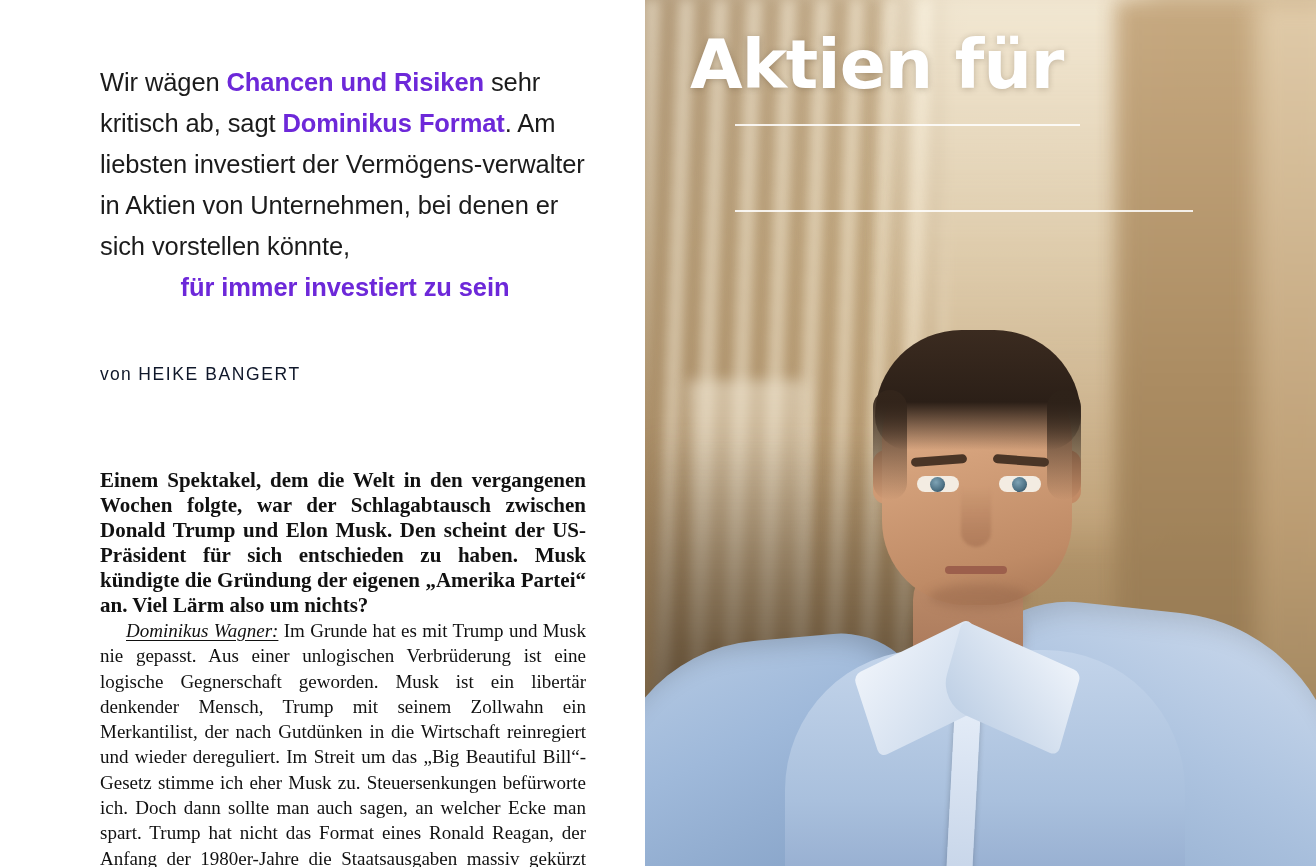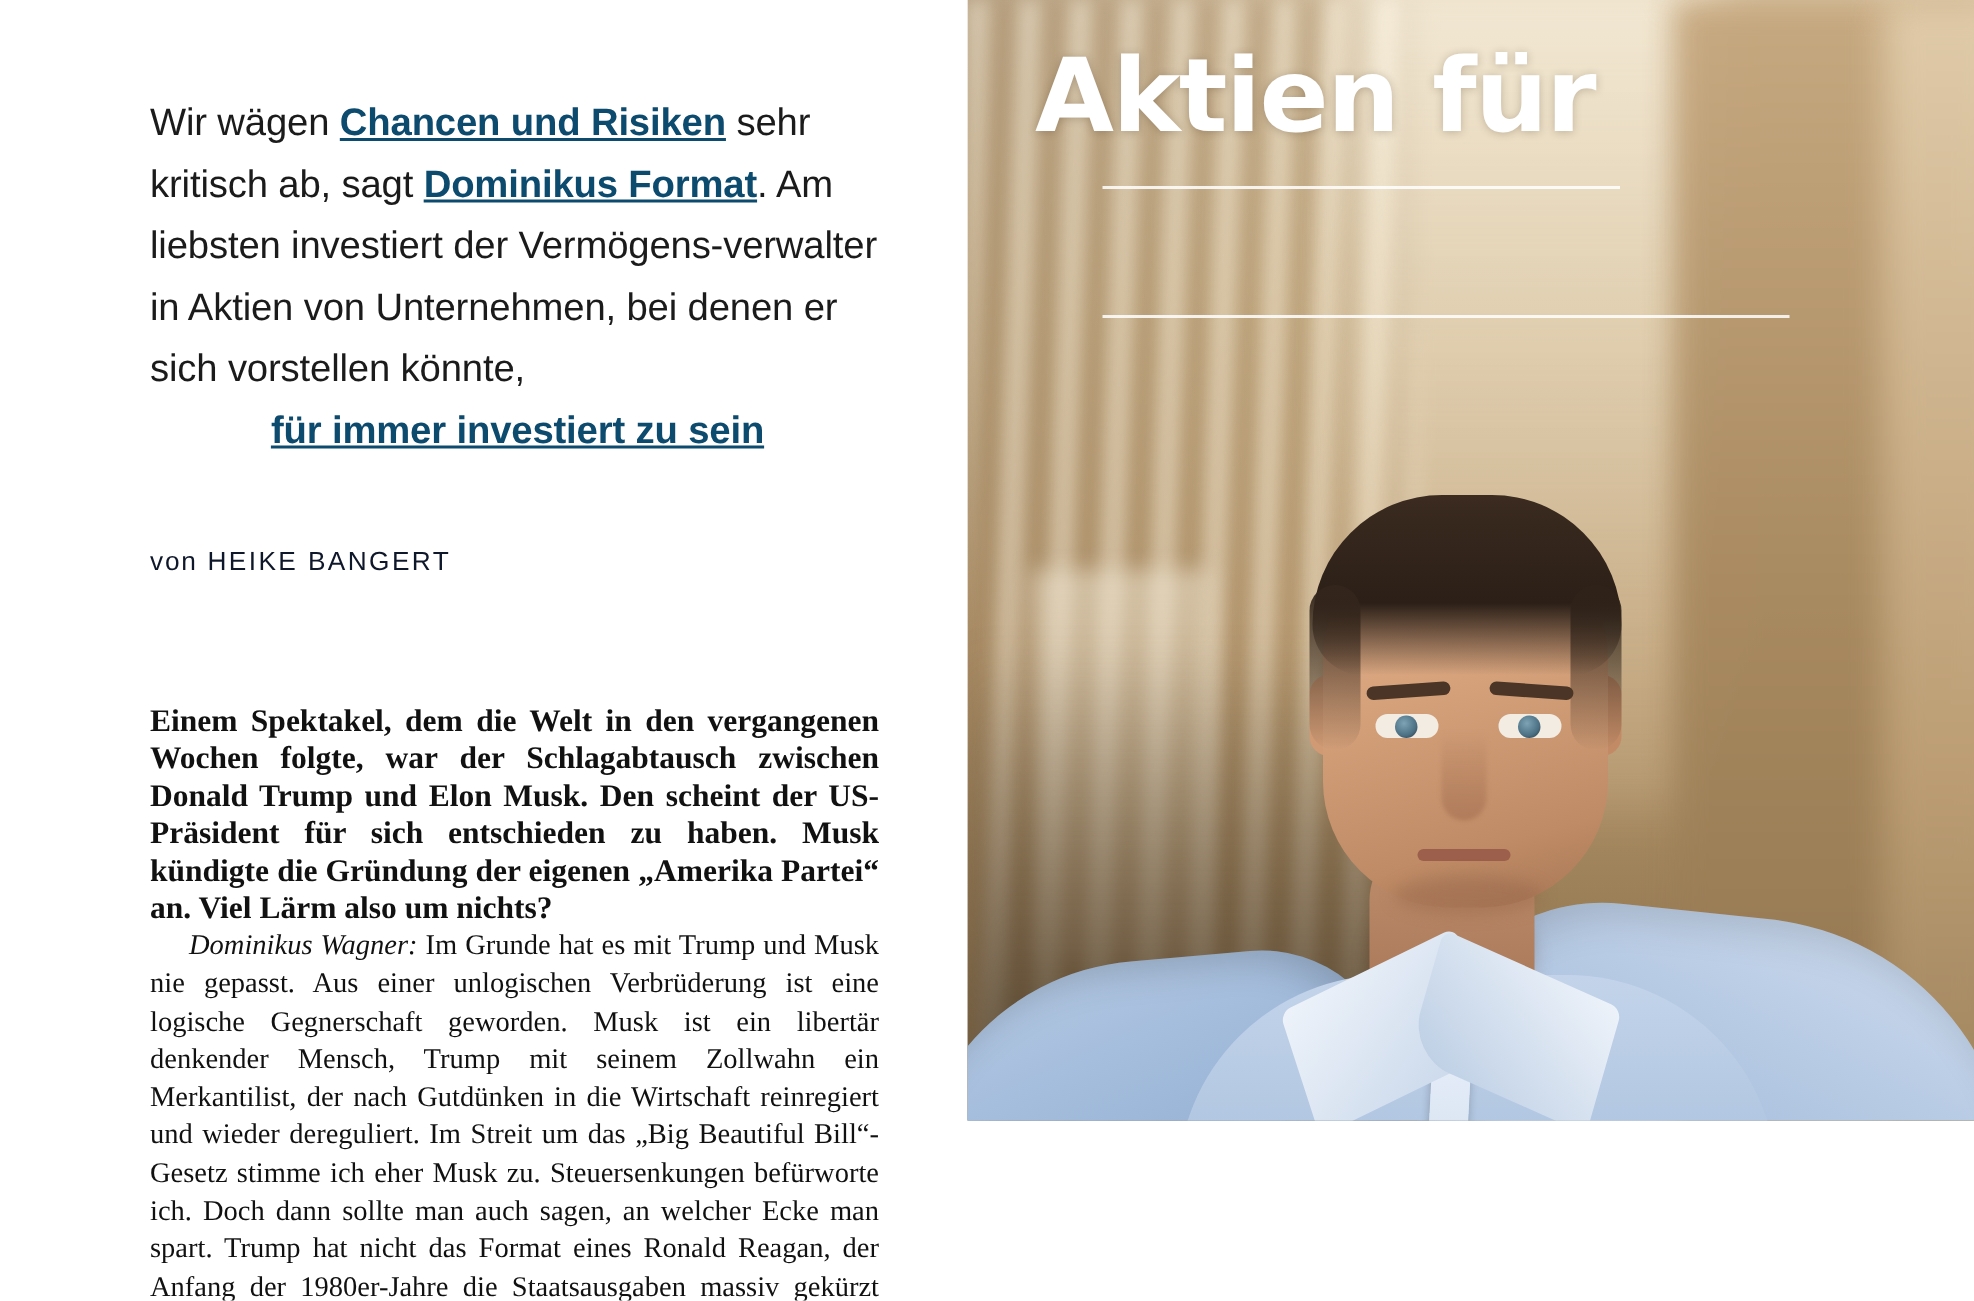--- a/index.html
+++ b/index.html
@@ -42,22 +42,21 @@
     width: 490px;
     font-family: "Liberation Sans", sans-serif;
     font-size: 25.5px;
     line-height: 41px;
     font-weight: 300;
     color: #1b1b1b;
     letter-spacing: -0.1px;
   }
   .standfirst b {
     font-weight: 700;
-    color: #0c4a6e;
-    text-decoration: underline;
+    color: #6d28d9;
   }
   .standfirst .last-line {
     font-weight: 700;
     text-align: center;
   }
 
   .byline {
     position: absolute;
     left: 100px;
     top: 364px;
@@ -92,30 +91,31 @@
     font-family: "Liberation Serif", serif;
     font-size: 19px;
     line-height: 25.3px;
     text-align: justify;
     color: #111;
     margin: 0;
     text-indent: 26px;
   }
   .speaker {
     font-style: italic;
+    text-decoration: underline;
     text-underline-offset: 2.5px;
   }
 
   
   .photo-col {
     position: absolute;
     left: 645px;
     top: 0;
     width: 671px;
-    height: 747px;
+    height: 866px;
     overflow: hidden;
   }
 
   
   .bg {
     position: absolute;
     inset: 0;
     background:
       linear-gradient(100deg, rgba(120,96,70,0.35) 0%, rgba(120,96,70,0) 40%),
       linear-gradient(180deg, #d8c4a4 0%, #cbb289 28%, #b89a70 58%, #9c8058 80%, #7e6846 100%);

